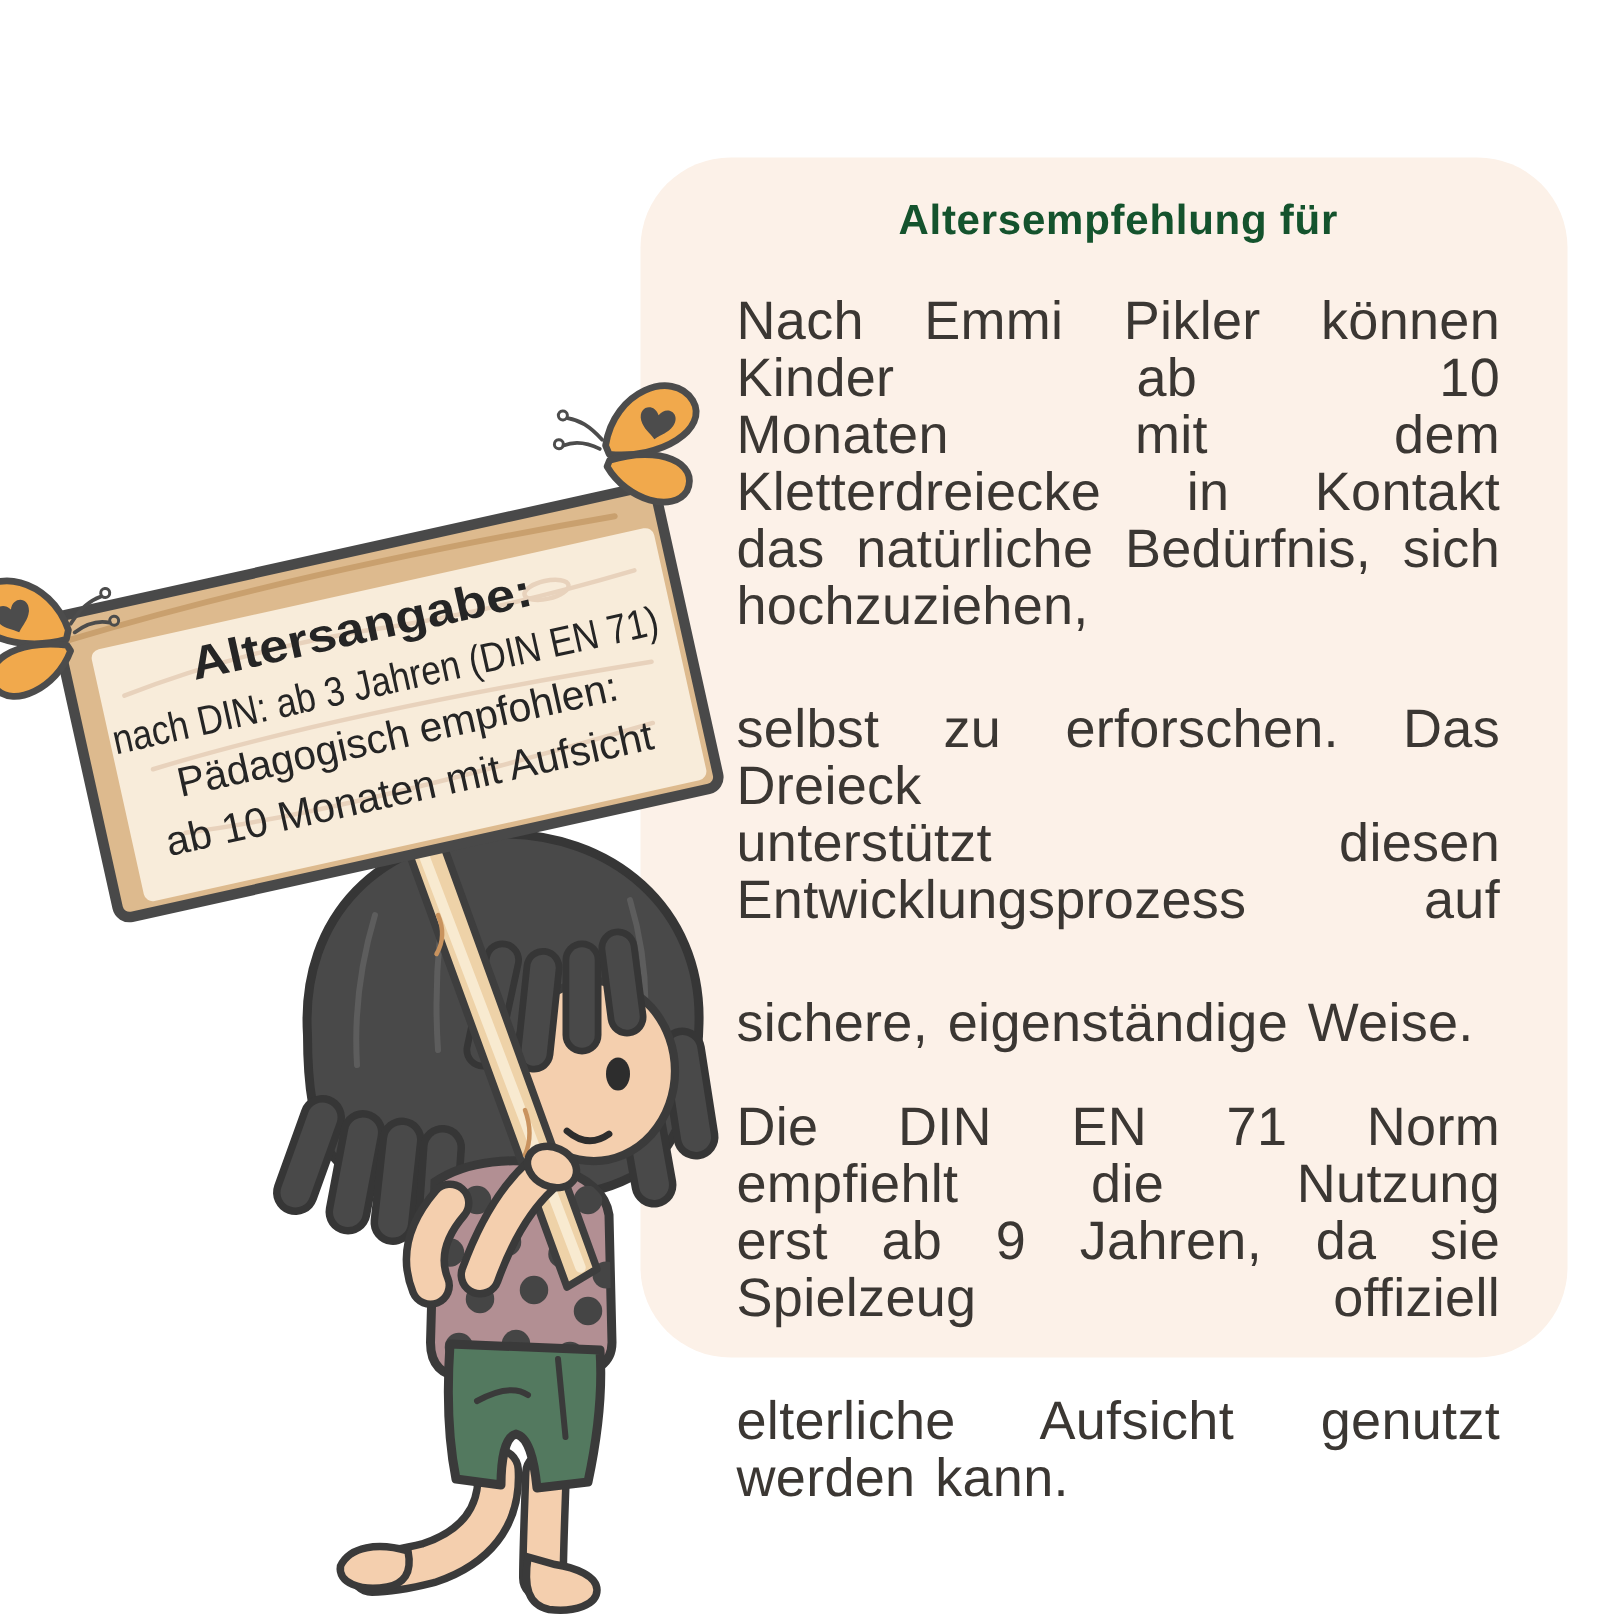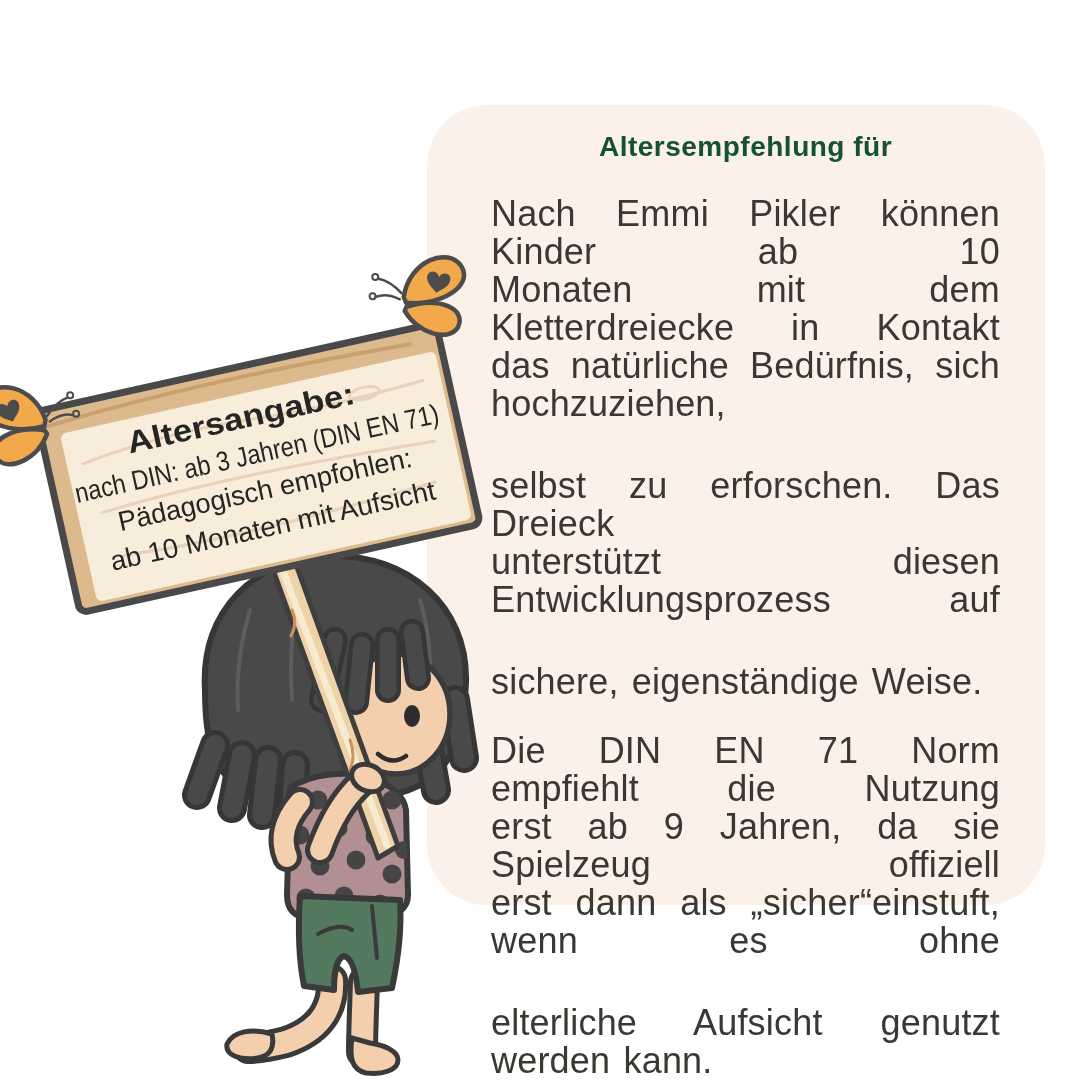--- a/index.html
+++ b/index.html
@@ -38,21 +38,20 @@
       <div class="bline">Monaten mit dem Kletterdreiecke in Kontakt</div>
       <div class="bline">das natürliche Bedürfnis, sich hochzuziehen,</div>
       <div class="bline short">selbst zu erforschen. Das Dreieck</div>
       <div class="bline">unterstützt diesen Entwicklungsprozess auf</div>
       <div class="bline short">sichere, eigenständige Weise.</div>
     </div>
 
     <div class="body-par p2">
       <div class="bline">Die DIN EN 71 Norm empfiehlt die Nutzung</div>
       <div class="bline">erst ab 9 Jahren, da sie Spielzeug offiziell</div>
-      <div class="bline">erst dann als „sicher“einstuft, wenn es ohne</div>
       <div class="bline short">elterliche Aufsicht genutzt werden kann.</div>
     </div>
 
   </div>
 
   <svg class="illu" width="1080" height="1080" viewBox="0 0 1080 1080">
     <defs>
       <g id="butterfly">
         <path d="M 0,-4 C -8,-40 -48,-52 -60,-30 C -70,-10 -36,8 -2,2 Z" fill="#f1a94c" stroke="#4c4c4c" stroke-width="4.5" stroke-linejoin="round"></path>
         <path d="M -2,6 C -36,-2 -62,12 -52,30 C -42,44 -12,34 0,10 Z" fill="#f1a94c" stroke="#4c4c4c" stroke-width="4.5" stroke-linejoin="round"></path>

